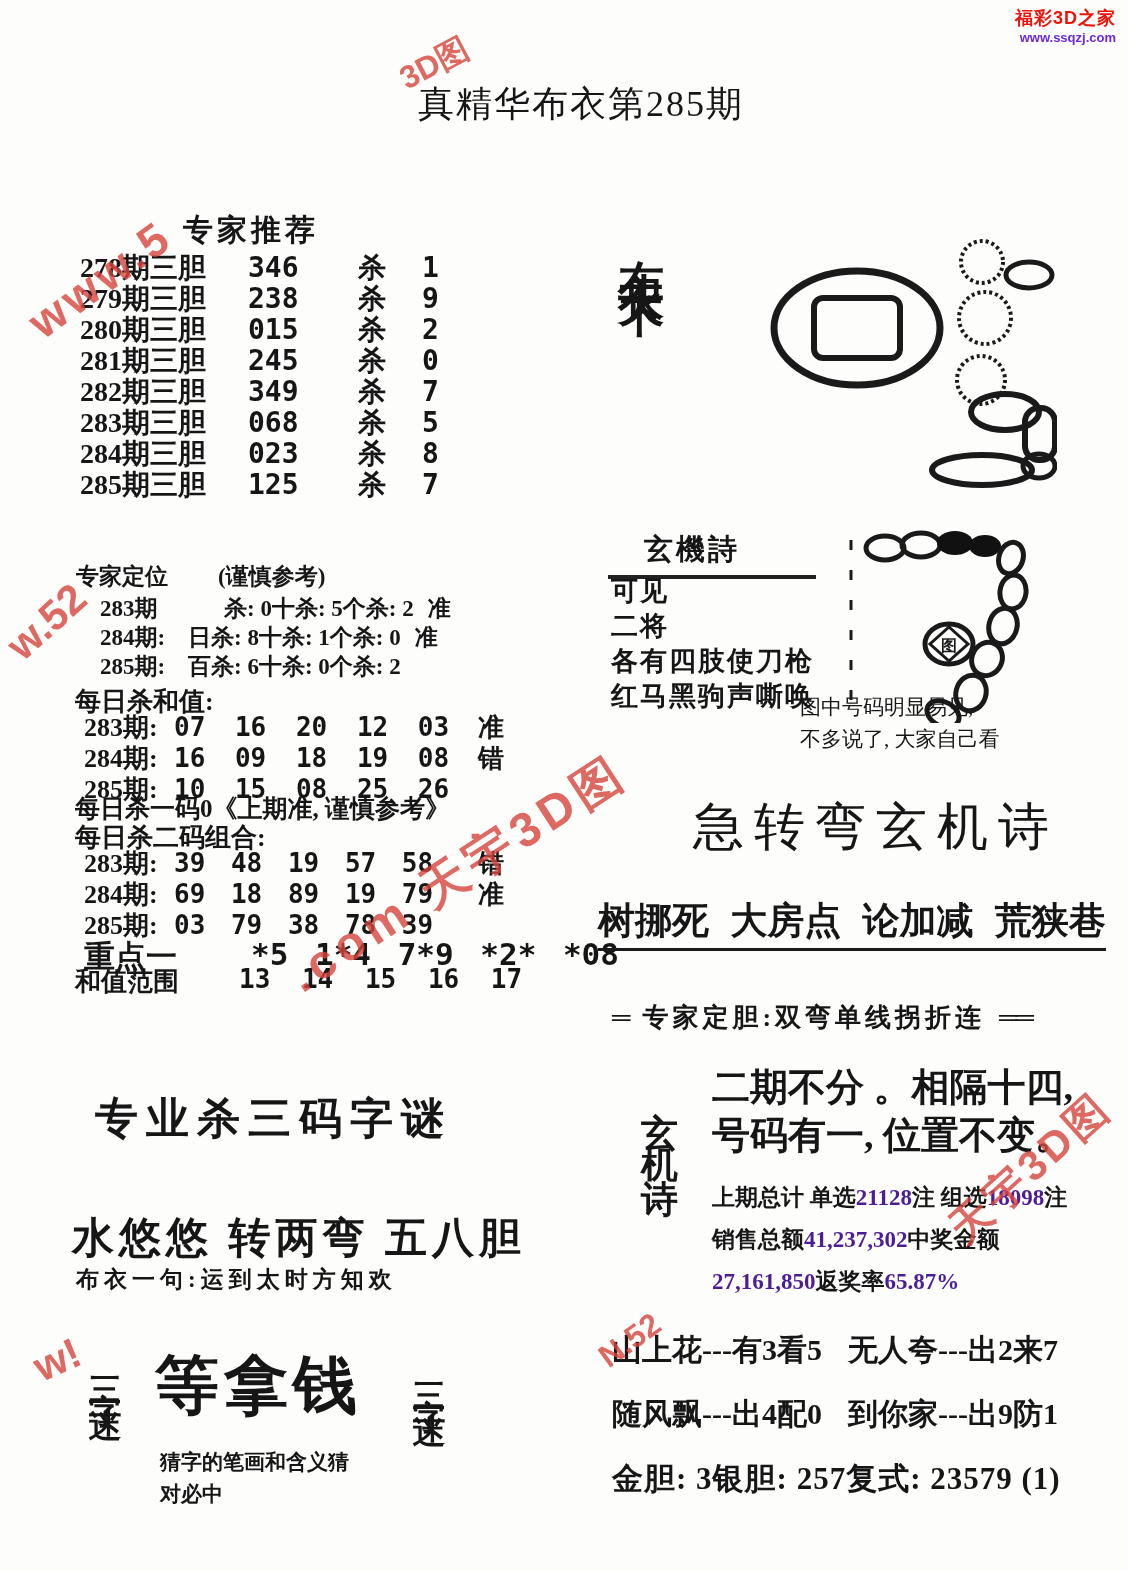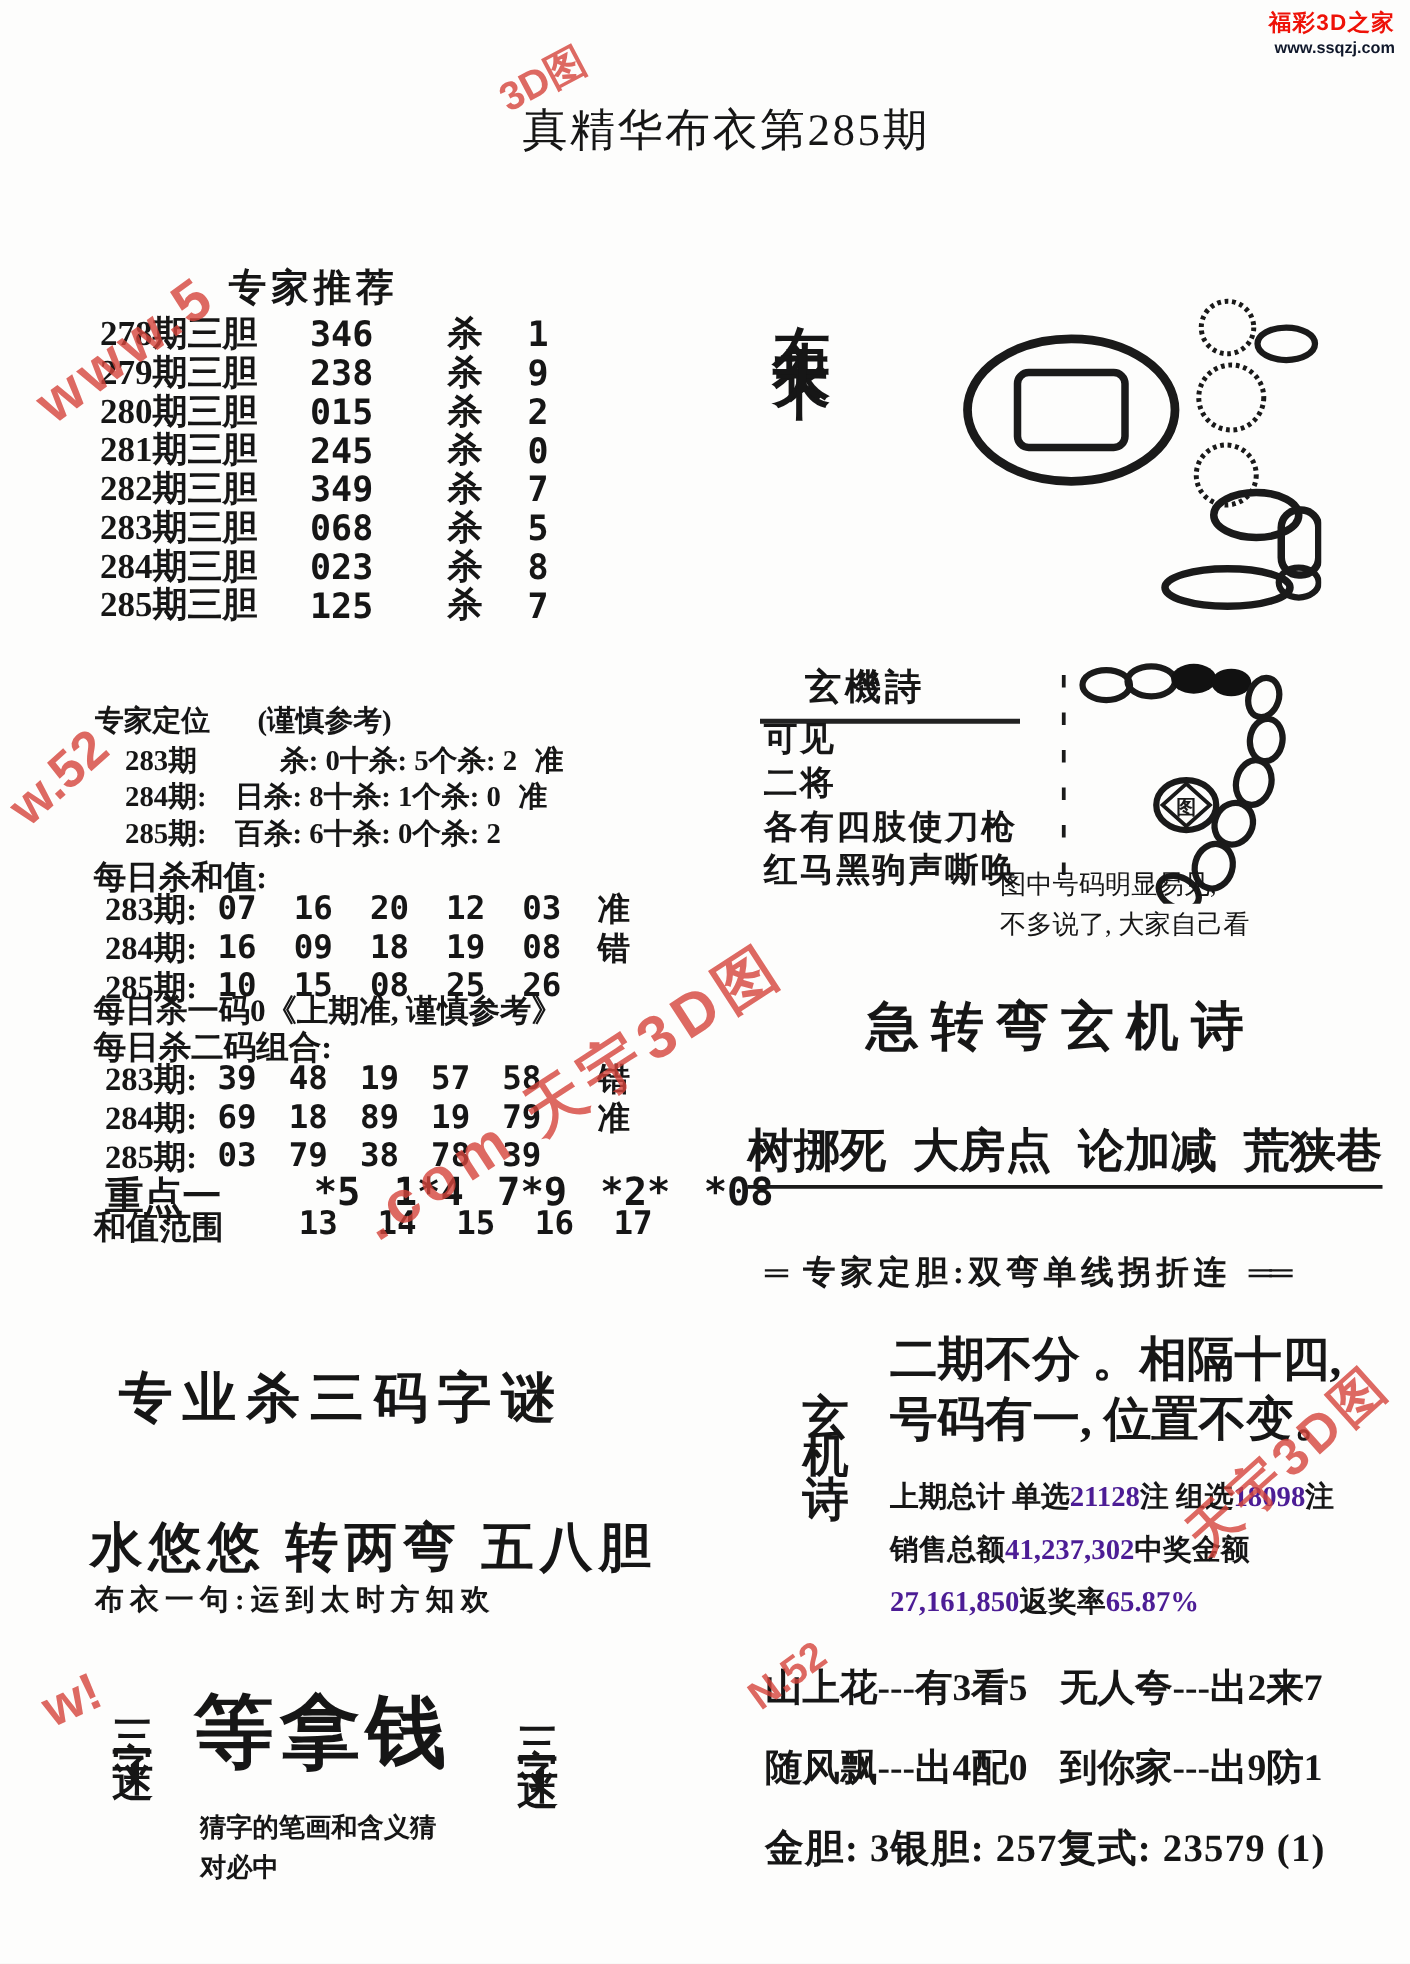--- a/index.html
+++ b/index.html
@@ -7,36 +7,36 @@
     position:relative;width:1128px;height:1571px;margin:0 auto;
     background:#fdfdfc;overflow:hidden;color:#161616;
     font-family:"Liberation Serif",serif;
   }
   .abs{position:absolute;}
   .red{color:#4c1d95;}
 
   
   .brand{right:12px;top:6px;text-align:right;font-family:"Liberation Sans",sans-serif;}
   .brand-name{font-size:18px;font-weight:bold;color:#ee1208;letter-spacing:1px;}
-  .brand-url{font-size:13px;font-weight:bold;color:#0f172a;}
+  .brand-url{font-size:13px;font-weight:bold;color:#6d28d9;}
 
   
   .title{left:418px;top:80px;font-size:36px;font-weight:normal;letter-spacing:2px;}
 
   
   .rec-heading{left:183px;top:210px;font-size:30px;font-weight:bold;letter-spacing:4px;}
   .rec-list{left:80px;top:252px;width:400px;}
   .rec-row{display:flex;height:31px;font-size:28px;font-weight:bold;line-height:31px;}
   .rr-period{width:168px;}
   .rr-nums{width:110px;font-family:"DejaVu Sans Mono",monospace;}
   .rr-kill-label{width:64px;}
   .rr-kill{flex:1;font-family:"DejaVu Sans Mono",monospace;}
 
   .pos-heading{left:76px;top:561px;font-size:23px;font-weight:bold;}
-  .pos-note{margin-left:38px;}
+  .pos-note{margin-left:50px;}
   .pos-rows{left:100px;top:594px;width:400px;}
   .pos-row{display:flex;height:29px;line-height:29px;font-size:23px;font-weight:bold;}
   .pos-label{min-width:88px;}
   .pos-row.gap0 .pos-content{margin-left:36px;}
   .pos-marker{margin-left:14px;}
 
   .sum-heading{left:75px;top:684px;font-size:26px;font-weight:bold;}
   .num-rows{width:420px;}
   .sum-rows{left:84px;top:712px;}
   .num-row{display:flex;height:31px;line-height:31px;font-size:26px;font-weight:bold;}
@@ -69,21 +69,21 @@
   
   .tianxia{left:610px;top:224px;font-size:46px;font-weight:bold;letter-spacing:12px;}
   .fig1{left:757px;top:220px;}
   .xj-heading{left:608px;top:530px;width:172px;font-size:29px;font-weight:bold;
     border-bottom:4px solid #222;padding:0 0 5px 36px;letter-spacing:3px;}
   .xj-lines{left:611px;top:574px;font-size:27px;font-weight:bold;line-height:35px;letter-spacing:2px;}
   .fig2{left:845px;top:518px;}
   .fig2-cap1{left:800px;top:693px;font-size:21px;}
   .fig2-cap2{left:800px;top:725px;font-size:21px;}
 
-  .sharp-heading{left:693px;top:793px;font-size:42px;font-weight:bold;letter-spacing:10px;}
+  .sharp-heading{left:693px;top:793px;font-size:51px;font-weight:normal;letter-spacing:10px;}
   .sharp-line{left:598px;top:896px;font-size:37px;font-weight:bold;word-spacing:12px;
     border-bottom:3px solid #1a1a1a;padding-bottom:2px;}
 
   .dan-rule{left:612px;top:1000px;font-size:26px;font-weight:bold;display:flex;align-items:center;}
   .dan-rule .eq{letter-spacing:-2px;}
   .dan-rule .dr-text{margin:0 14px;letter-spacing:4px;}
 
   .xj-vert{left:634px;top:1082px;font-size:37px;font-weight:bold;letter-spacing:34px;}
   .xj-big1{left:712px;top:1062px;font-size:38px;font-weight:bold;}
   .xj-big2{left:712px;top:1110px;font-size:38px;font-weight:bold;}

